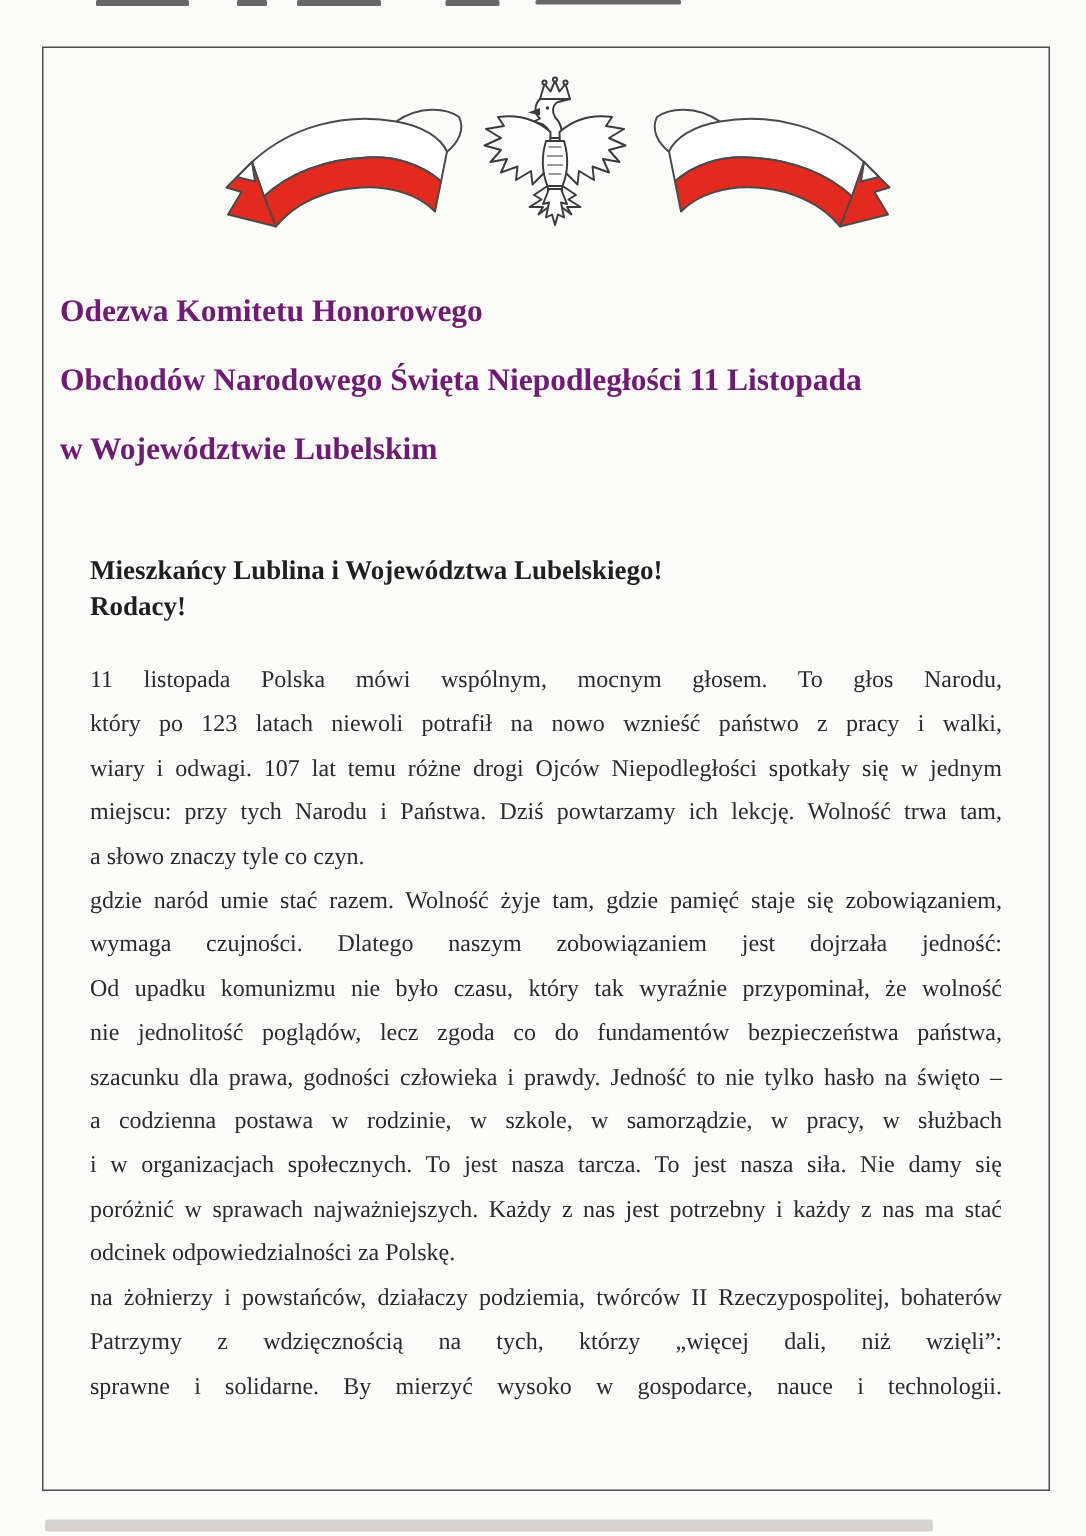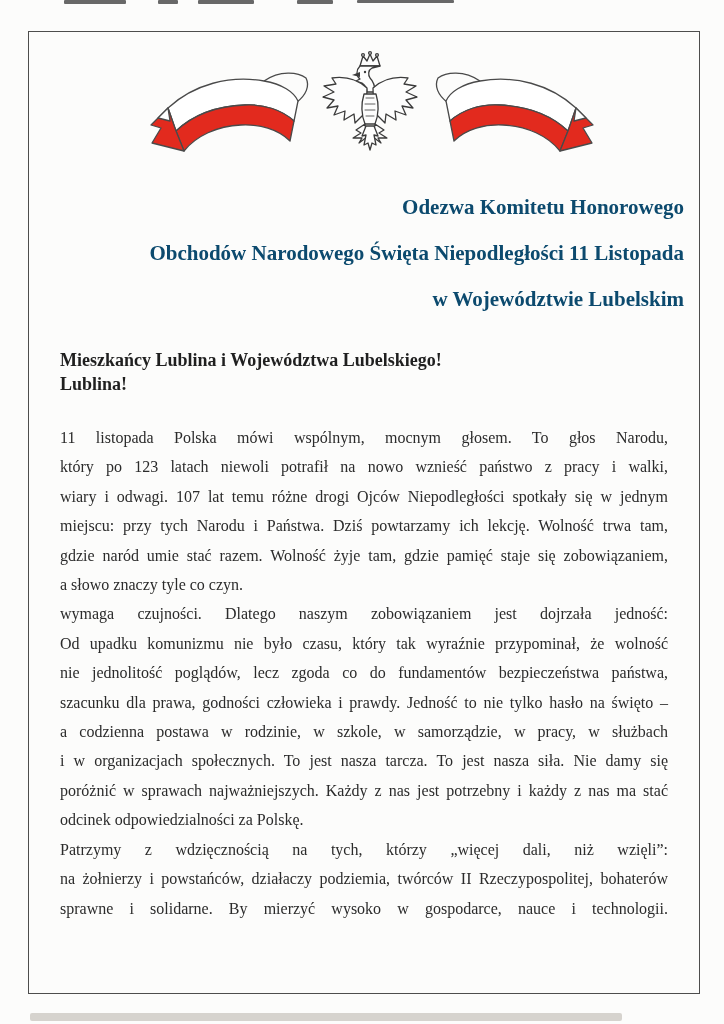--- a/index.html
+++ b/index.html
@@ -19,29 +19,29 @@
                  background:#c9c6bf; opacity:.75; border-radius:2px; }
   
   .frame { position:absolute; left:28px; top:31px; width:672px; height:963px;
            border:1px solid #4d4d4d; box-sizing:border-box; }
   
   .ribbon { position:absolute; top:68px; width:168px; height:100px; }
   .ribbon-left  { left:146px; }
   .ribbon-right { left:430px; }
   .eagle { position:absolute; left:320px; top:50px; width:100px; height:115px; }
   
-  .title { position:absolute; left:40px; top:184px; width:644px; text-align:right;
-           font-weight:bold; font-size:21px; color:#0c4a6e; }
+  .title { position:absolute; left:40px; top:184px; width:644px; text-align:left;
+           font-weight:bold; font-size:21px; color:#701a75; }
   .title .tline { line-height:46px; }
   
-  .salutation { position:absolute; left:60px; top:348px; width:608px;
+  .salutation { position:absolute; left:60px; top:368px; width:608px;
                 font-weight:bold; font-size:18px; color:#1f1f1f; }
   .salutation .sline { line-height:24px; }
   
-  .body-text { position:absolute; left:60px; top:423px; width:608px; font-size:16px; }
+  .body-text { position:absolute; left:60px; top:439px; width:608px; font-size:16px; }
   .body-text .line { line-height:29.4px; text-align:justify; text-align-last:justify; }
   .body-text .line.end { text-align-last:left; }
 </style>
 </head>
 <body>
 
 <div class="page">
 
   <div class="artifact a1"></div>
   <div class="artifact a2"></div>
@@ -92,36 +92,36 @@
   </svg>
 
   <div class="title">
       <div class="tline">Odezwa Komitetu Honorowego</div>
       <div class="tline">Obchodów Narodowego Święta Niepodległości 11 Listopada</div>
       <div class="tline">w Województwie Lubelskim</div>
     </div>
 
   <div class="salutation">
       <div class="sline">Mieszkańcy Lublina i Województwa Lubelskiego!</div>
-      <div class="sline">Lublina!</div>
+      <div class="sline">Rodacy!</div>
     </div>
 
   <div class="body-text">
       <div class="line">11 listopada Polska mówi wspólnym, mocnym głosem. To głos Narodu,</div>
       <div class="line">który po 123 latach niewoli potrafił na nowo wznieść państwo z pracy i walki,</div>
       <div class="line">wiary i odwagi. 107 lat temu różne drogi Ojców Niepodległości spotkały się w jednym</div>
       <div class="line">miejscu: przy tych Narodu i Państwa. Dziś powtarzamy ich lekcję. Wolność trwa tam,</div>
+      <div class="line end">a słowo znaczy tyle co czyn.</div>
       <div class="line">gdzie naród umie stać razem. Wolność żyje tam, gdzie pamięć staje się zobowiązaniem,</div>
-      <div class="line end">a słowo znaczy tyle co czyn.</div>
       <div class="line">wymaga czujności. Dlatego naszym zobowiązaniem jest dojrzała jedność:</div>
       <div class="line">Od upadku komunizmu nie było czasu, który tak wyraźnie przypominał, że wolność</div>
       <div class="line">nie jednolitość poglądów, lecz zgoda co do fundamentów bezpieczeństwa państwa,</div>
       <div class="line">szacunku dla prawa, godności człowieka i prawdy. Jedność to nie tylko hasło na święto –</div>
       <div class="line">a codzienna postawa w rodzinie, w szkole, w samorządzie, w pracy, w służbach</div>
       <div class="line">i w organizacjach społecznych. To jest nasza tarcza. To jest nasza siła. Nie damy się</div>
       <div class="line">poróżnić w sprawach najważniejszych. Każdy z nas jest potrzebny i każdy z nas ma stać</div>
       <div class="line end">odcinek odpowiedzialności za Polskę.</div>
+      <div class="line">na żołnierzy i powstańców, działaczy podziemia, twórców II Rzeczypospolitej, bohaterów</div>
       <div class="line">Patrzymy z wdzięcznością na tych, którzy „więcej dali, niż wzięli”:</div>
-      <div class="line">na żołnierzy i powstańców, działaczy podziemia, twórców II Rzeczypospolitej, bohaterów</div>
       <div class="line">sprawne i solidarne. By mierzyć wysoko w gospodarce, nauce i technologii.</div>
     </div>
 
 </div>
 
 </body></html>

